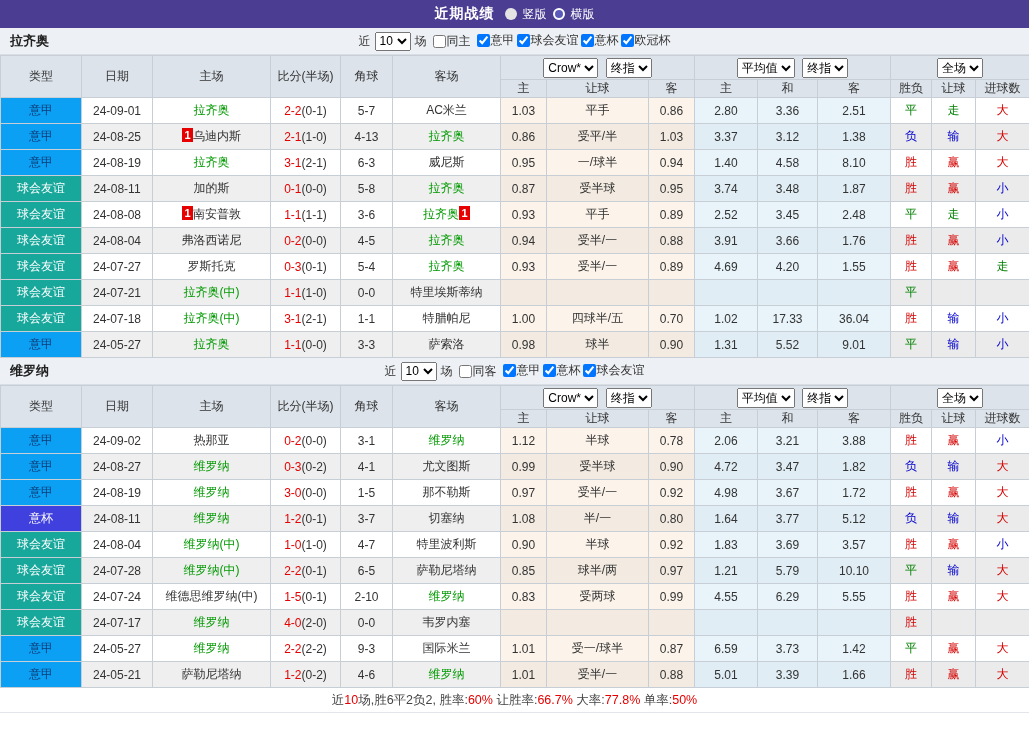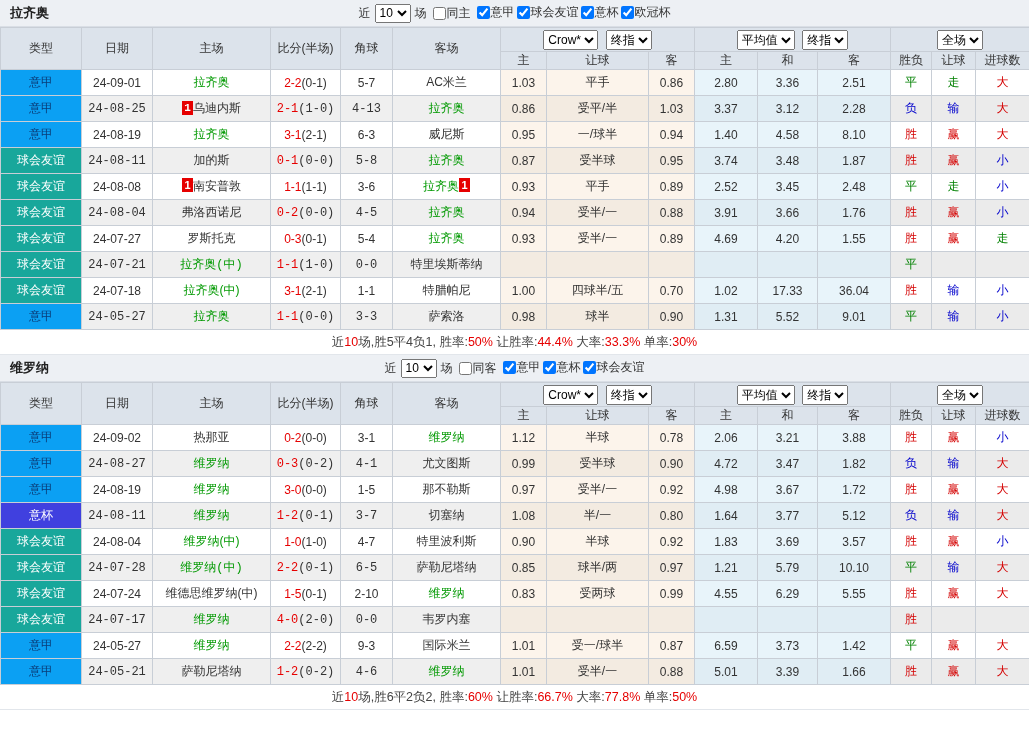--- a/index.html
+++ b/index.html
@@ -41,21 +41,21 @@
   
   table { border-collapse: collapse; table-layout: fixed; width: 1029px; font-size: 12px; border-radius: 17px; }
   th, td { border: 1px solid #C8CED6; text-align: center; overflow: hidden; white-space: nowrap; }
   thead th { background: #DCE3EB; color: #333; font-weight: normal; }
   .hdr-top th { height: 24px; }
   .hdr-sub th { height: 17px; }
   .sel-cell select { font-size: 12px; height: 20px; margin: 0 2px; vertical-align: middle; }
   tbody td { height: 26px; color: #333; }
 
   tr.odd  td.g-plain { background: #FFFFFF; }
-  tr.even td.g-plain { background: #EFEFEF; font-family: Liberation Mono, monospace; }
+  tr.even td.g-plain { background: #EFEFEF; }
   tr.odd  td.g-odds  { background: #FCF4EB; }
   tr.even td.g-odds  { background: #F3EBE1; }
   tr.odd  td.g-avg   { background: #E8F4FA; }
   tr.even td.g-avg   { background: #E0EDF4; }
   tr.odd  td.g-res   { background: #FFFFFF; }
   tr.even td.g-res   { background: #EBEBEB; }
 
   td.lg-a { background: #0BA0F3; color: #0A3C78; }
   td.lg-f { background: #18A79B; color: #FFFFFF; }
   td.lg-c { background: #4040DF; color: #FFFFFF; }
@@ -78,20 +78,29 @@
     font-size: 12.5px; color: #444; background: #fff;
     border-bottom: 1px solid #E2E6EB;
   }
   .summary .red { color: #E60000; }
 </style>
 </head>
 <body>
 
 <div class="page">
 
+  <div class="titlebar">
+    <span class="title">近期战绩</span>
+    <span class="radio-group">
+      <span class="radio sel"></span>
+      <span class="radio-label">竖版</span>
+      <span class="radio unsel"></span>
+      <span class="radio-label">横版</span>
+    </span>
+  </div>
 
   <div class="section">
     <div class="sec-row">
       <span class="team-name">拉齐奥</span>
       <div class="filters">
         <span>近</span>
         <select><option>10</option></select>
         <span>场</span>
         <label class="chk">
           <input type="checkbox" style="">
@@ -186,21 +195,21 @@
             <td class="g-plain">24-08-25</td>
             <td class="g-plain"><span class="badge1">1</span><span>乌迪内斯</span></td>
             <td class="g-plain"><span class="score-full">2-1</span><span class="score-half">(1-0)</span></td>
             <td class="g-plain">4-13</td>
             <td class="g-plain"><span class="team-focus">拉齐奥</span></td>
             <td class="g-odds">0.86</td>
             <td class="g-odds">受平/半</td>
             <td class="g-odds">1.03</td>
             <td class="g-avg">3.37</td>
             <td class="g-avg">3.12</td>
-            <td class="g-avg">2.28</td>
+            <td class="g-avg">1.38</td>
             <td class="g-res"><span class="res-b">负</span></td>
             <td class="g-res"><span class="res-b">输</span></td>
             <td class="g-res"><span class="res-r">大</span></td>
           </tr>
           <tr class="odd">
             <td class="g-type lg-a">意甲</td>
             <td class="g-plain">24-08-19</td>
             <td class="g-plain"><span class="team-focus">拉齐奥</span></td>
             <td class="g-plain"><span class="score-full">3-1</span><span class="score-half">(2-1)</span></td>
             <td class="g-plain">6-3</td>
@@ -329,21 +338,20 @@
             <td class="g-odds">0.90</td>
             <td class="g-avg">1.31</td>
             <td class="g-avg">5.52</td>
             <td class="g-avg">9.01</td>
             <td class="g-res"><span class="res-g">平</span></td>
             <td class="g-res"><span class="res-b">输</span></td>
             <td class="g-res"><span class="res-b">小</span></td>
           </tr>
         </tbody>
     </table>
-    <div class="summary"><span>近</span><span class="red">10</span><span>场,胜5平4负1, 胜率:</span><span class="red">50%</span><span> 让胜率:</span><span class="red">44.4%</span><span> 大率:</span><span class="red">33.3%</span><span> 单率:</span><span class="red">30%</span></div>
   </div>
 
   <div class="section">
     <div class="sec-row">
       <span class="team-name">维罗纳</span>
       <div class="filters">
         <span>近</span>
         <select><option>10</option></select>
         <span>场</span>
         <label class="chk">

